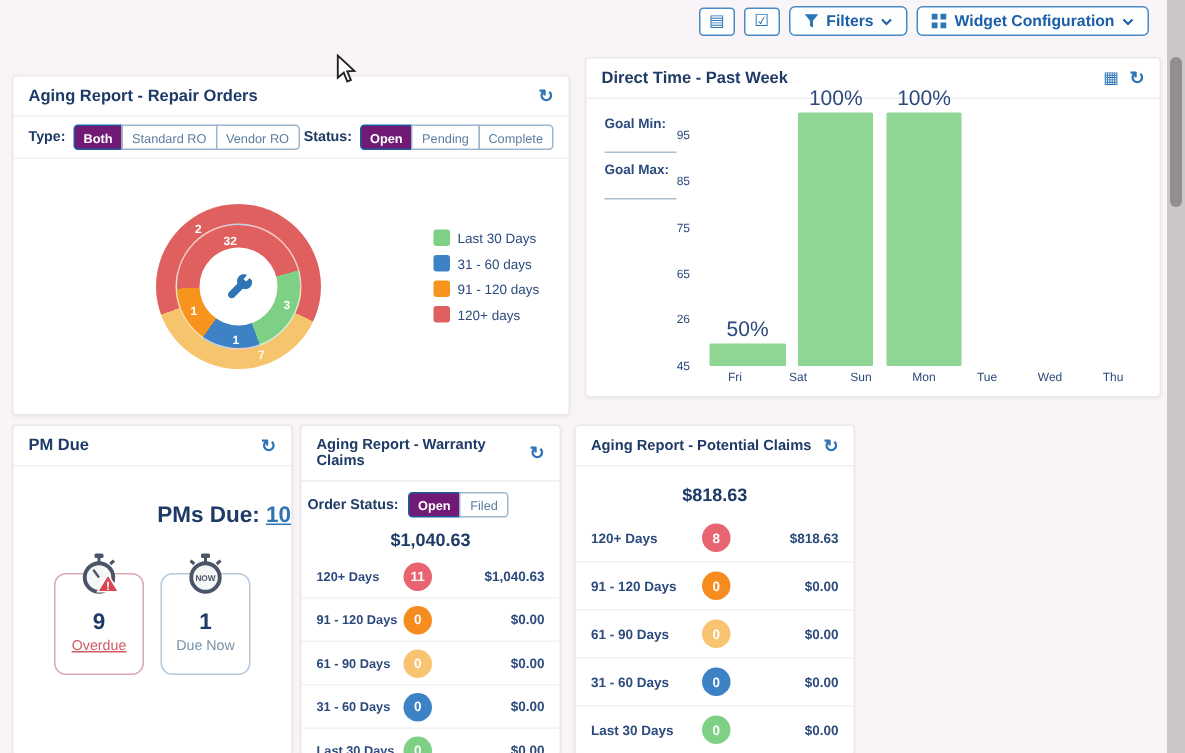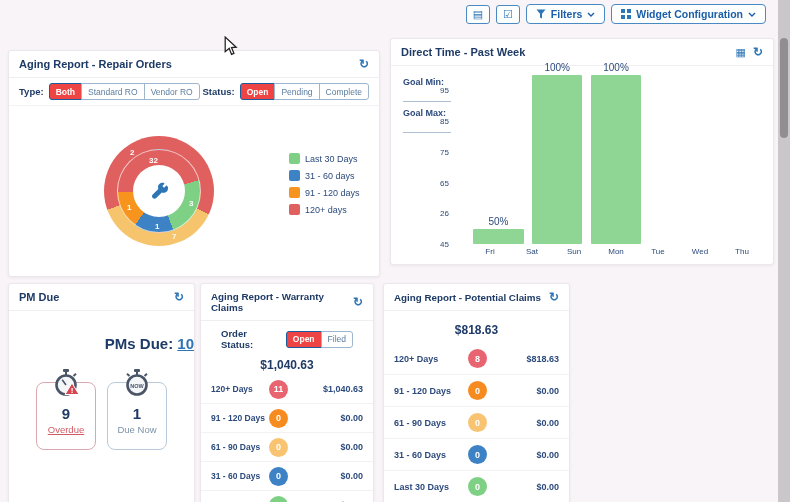--- a/index.html
+++ b/index.html
@@ -28,65 +28,65 @@
   #card-repair{left:8px;top:50px;width:370px;height:225px;}
   .controls{display:flex;justify-content:space-between;align-items:center;
             padding:5px 10px;border-bottom:1px solid #f3f1f4;}
   .ctrl{display:flex;align-items:center;gap:5px;}
   .ctrl-lbl{font-size:9.5px;font-weight:bold;color:#1e3a66;}
   .btn-group{display:inline-flex;}
   .tg{border:1px solid #9db5cd;background:#fff;color:#5b7da0;font-size:8.5px;
       padding:2.5px 6px;margin-left:-1px;cursor:pointer;font-family:inherit;}
   .btn-group .tg:first-child{border-radius:3px 0 0 3px;margin-left:0;}
   .btn-group .tg:last-child{border-radius:0 3px 3px 0;}
-  .tg.active{background:#ef4444;border-color:#1a5c9e;color:#fff;font-weight:bold;}
+  .tg.active{background:#701a75;border-color:#1a5c9e;color:#fff;font-weight:bold;}
   .donut{position:absolute;left:95px;top:85px;width:110px;height:110px;}
   .ring-outer{position:absolute;inset:0;border-radius:50%;
      background:conic-gradient(#e0605f 0deg 115deg,#f6c46d 115deg 250deg,#e0605f 250deg 360deg);}
   .ring-inner{position:absolute;left:13px;top:13px;width:84px;height:84px;border-radius:50%;
      border:1px solid rgba(255,255,255,.65);box-sizing:border-box;
      background:conic-gradient(#e0605f 0deg 75deg,#7ed184 75deg 160deg,#3c82c4 160deg 215deg,#f7941d 215deg 268deg,#e0605f 268deg 360deg);}
   .hole{position:absolute;left:29px;top:29px;width:52px;height:52px;border-radius:50%;background:#fff;
         display:flex;align-items:center;justify-content:center;}
   .slice-lbl{position:absolute;color:#fff;font-size:8px;font-weight:bold;}
   .legend{position:absolute;left:280px;top:102px;}
   .legend-item{display:flex;align-items:center;gap:5px;margin-bottom:6px;}
   .legend-swatch{width:11px;height:11px;border-radius:2px;}
   .legend-text{font-size:9px;color:#2c4a7c;}
   
   #card-direct{left:390px;top:38px;width:382px;height:225px;}
   .goals{position:absolute;left:12px;top:32px;width:50px;}
   .goal-lbl{font-size:9px;font-weight:bold;color:#2c4a7c;display:block;margin-top:6px;}
   .goal-input{width:48px;height:11px;border:none;border-bottom:1px solid #aebfd2;margin-top:3px;}
   .yaxis{position:absolute;left:50px;top:33px;width:24px;height:172px;}
-  .ytick{position:absolute;right:16px;transform:translateY(50%);font-size:8px;color:#2c4a7c;}
+  .ytick{position:absolute;right:5px;transform:translateY(50%);font-size:8px;color:#2c4a7c;}
   .plotwrap{position:absolute;left:78px;top:33px;width:294px;}
   .plot{height:172px;display:flex;position:relative;}
   .bcol{flex:1;position:relative;}
   .bar{position:absolute;bottom:0;left:7%;width:86%;border-radius:1px;}
-  .blabel{position:absolute;width:140%;left:-20%;text-align:center;font-size:10px;color:#2c4a7c;}
+  .blabel{position:absolute;width:140%;left:-20%;text-align:center;font-size:14px;color:#2c4a7c;}
   .xaxis{display:flex;margin-top:3px;}
   .xtick{flex:1;text-align:center;font-size:8px;color:#2c4a7c;}
   
   #card-pm{left:8px;top:283px;width:185px;height:219px;}
   .pm-summary{text-align:right;margin-top:24px;font-size:15px;font-weight:bold;color:#1e3a66;}
   .pm-count-link{color:#2e75b6;text-decoration:underline;cursor:pointer;}
   .pm-cards{display:flex;justify-content:center;gap:11px;margin-top:30px;}
   .pm-card{width:58px;height:64px;border-radius:8px;text-align:center;position:relative;padding-top:2px;}
   .pm-card.overdue{border:1px solid #dca8b0;}
   .pm-card.duenow{border:1px solid #b8cada;}
   .pm-ic{margin-top:-17px;}
   .pm-num{font-size:15px;font-weight:bold;color:#1e3a66;margin-top:1px;}
   .pm-lbl{font-size:9.5px;margin-top:2px;}
   .pm-card.overdue .pm-lbl{color:#d05a65;text-decoration:underline;}
   .pm-card.duenow .pm-lbl{color:#7b93a8;}
   
   #card-warranty{left:200px;top:283px;width:172px;height:219px;}
   #card-potential{left:383px;top:283px;width:185px;height:219px;}
-  .os-row{display:flex;align-items:center;gap:6px;padding:7px 20px 3px;}
+  .os-row{display:flex;align-items:center;gap:6px;padding:7px 4px 3px;}
   .total{text-align:center;font-size:12px;font-weight:bold;color:#1e3a66;margin:5px 0 3px;}
   #card-potential .total{margin:12px 0 6px;}
   .crow{display:flex;align-items:center;height:28px;padding:0 10px;border-top:1px solid #f3f1f4;}
   .crows .crow:first-child{border-top:none;}
   .potential .crow{height:31px;}
   .clabel{width:58px;font-size:8.5px;font-weight:bold;color:#2c4a7c;}
   .potential .clabel{width:74px;font-size:9px;}
   .cbadge{width:19px;height:19px;border-radius:50%;color:#fff;font-size:9px;font-weight:bold;
           display:flex;align-items:center;justify-content:center;flex:none;cursor:pointer;}
   .camount{flex:1;text-align:right;font-size:9px;font-weight:bold;color:#2c4a7c;}

